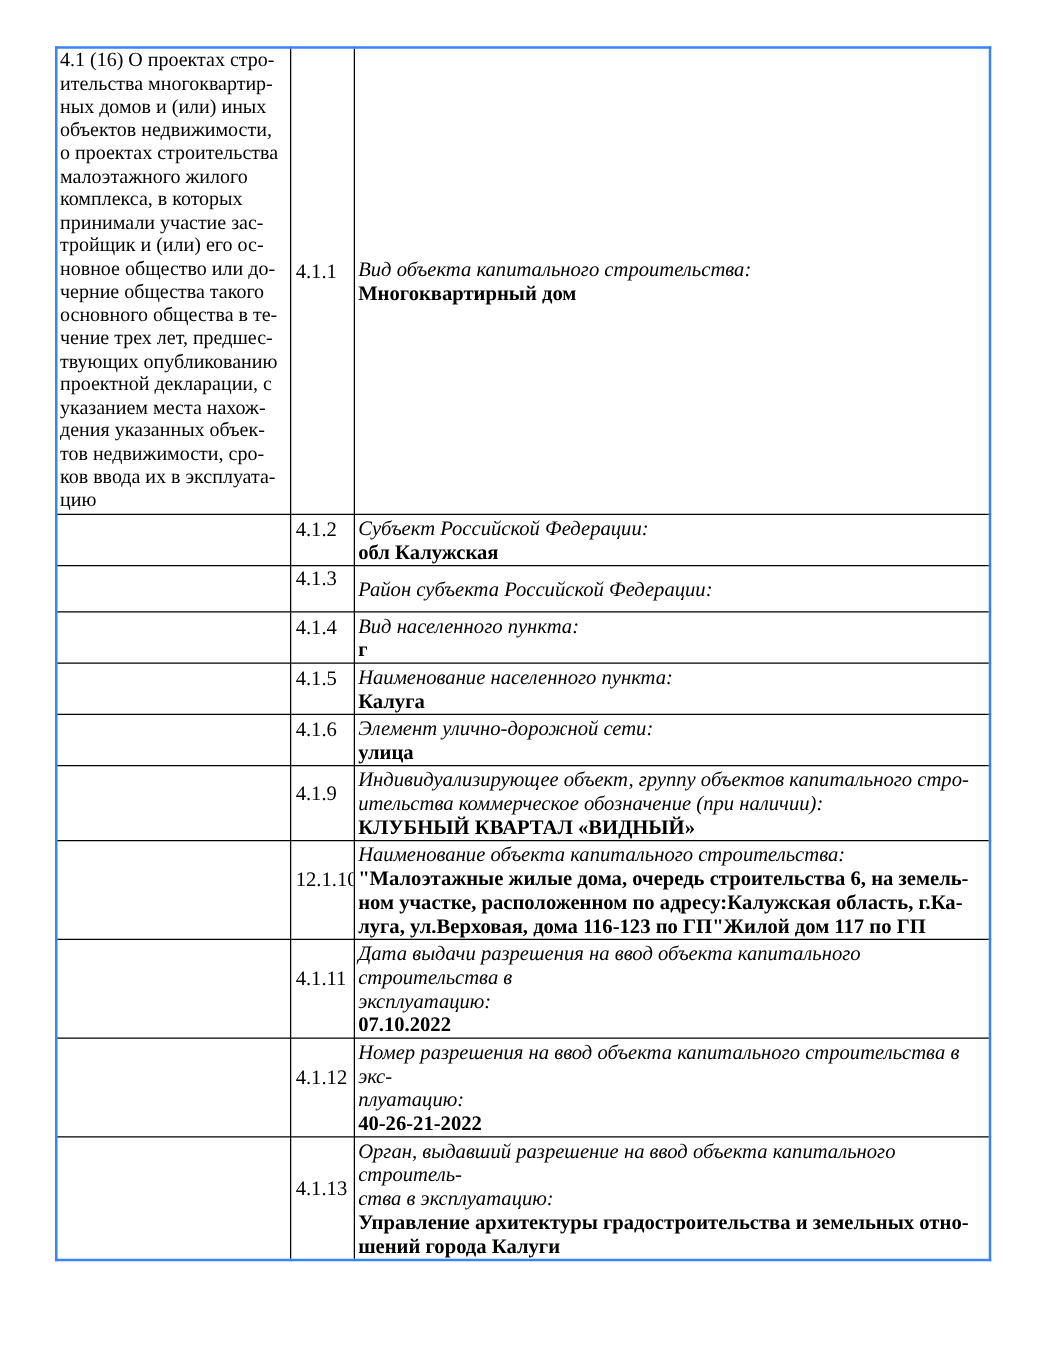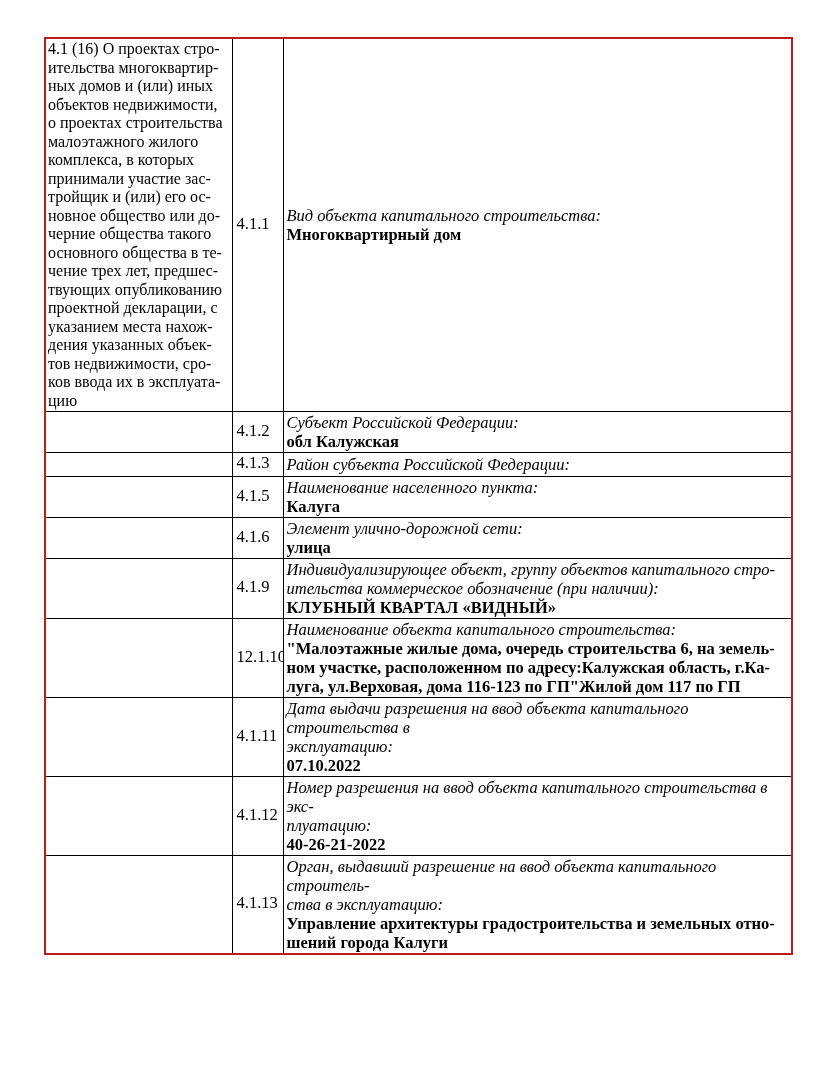--- a/index.html
+++ b/index.html
@@ -18,40 +18,40 @@
   .table-wrap {
     position: absolute;
     left: 44px;
     top: 37px;
   }
   table.decl-table {
     border-collapse: collapse;
     table-layout: fixed;
     width: 747px;
     background: #ffffff;
-    border: 2px solid #b91c1c;
+    border: 2px solid #3b82f6;
   }
   table.decl-table td {
     border: 1px solid #000000;
     overflow: hidden;
   }
   td.desc-cell {
     width: 187px;
     vertical-align: top;
     font-size: 16px;
     line-height: 18.5px;
     white-space: pre-line;
     padding: 1px 2px 1px 2px;
   }
   td.code-cell {
     width: 51px;
     vertical-align: middle;
     font-size: 16.5px;
     line-height: 19px;
-    padding: 0 1px 4px 4px;
+    padding: 0 1px 17px 4px;
   }
   td.content-cell {
     width: 509px;
     vertical-align: middle;
     font-size: 16.5px;
     line-height: 19px;
     padding: 1px 3px 1px 3px;
   }
   .field-label {
     display: block;
@@ -118,20 +118,28 @@
         <tr>
     <td class="desc-cell"></td>
     <td class="code-cell">4.1.3</td>
     <td class="content-cell">
       <span class="field-label">Район субъекта Российской Федерации:</span>
 
     </td>
   </tr>
         <tr>
     <td class="desc-cell"></td>
+    <td class="code-cell">4.1.4</td>
+    <td class="content-cell">
+      <span class="field-label">Вид населенного пункта:</span>
+      <span class="value-line"><span class="value-prefix"></span><span class="field-value">г</span></span>
+    </td>
+  </tr>
+        <tr>
+    <td class="desc-cell"></td>
     <td class="code-cell">4.1.5</td>
     <td class="content-cell">
       <span class="field-label">Наименование населенного пункта:</span>
       <span class="value-line"><span class="value-prefix"></span><span class="field-value">Калуга</span></span>
     </td>
   </tr>
         <tr>
     <td class="desc-cell"></td>
     <td class="code-cell">4.1.6</td>
     <td class="content-cell">

